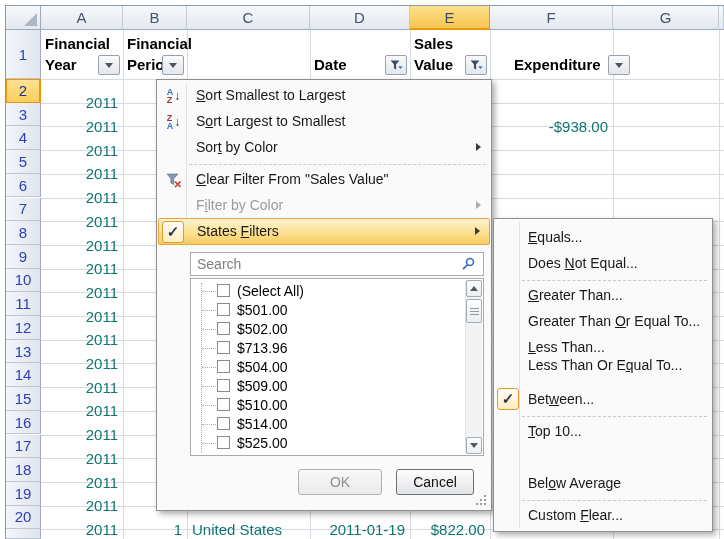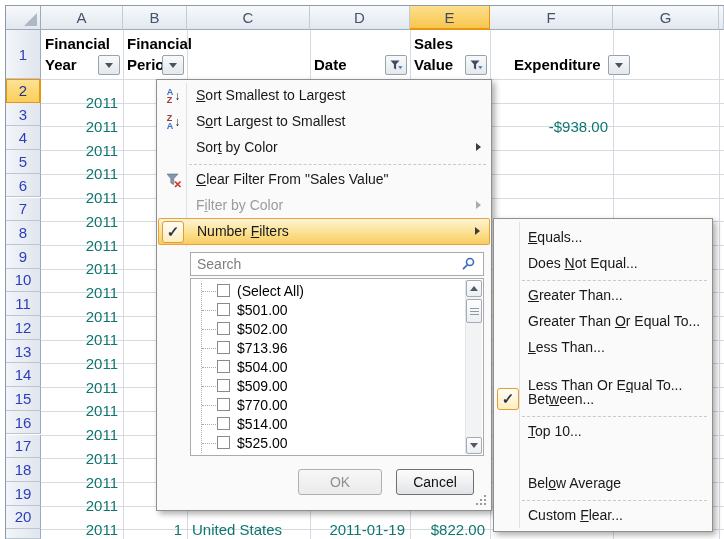--- a/index.html
+++ b/index.html
@@ -284,21 +284,21 @@
           </svg>
       </span>
       <span class="lbl"><span></span><u>C</u><span>lear Filter From "Sales Value"</span></span>
     </div>
     <div class="mi dis" style="top:113px;">
       <span class="lbl"><span>F</span><u>i</u><span>lter by Color</span></span>
       <span class="arrow"></span>
     </div>
     <div class="mi hl" style="top:138px;">
       <span class="micheck">✓</span>
-      <span class="lbl"><span>Number </span><u>F</u><span>ilters</span></span>
+      <span class="lbl"><span>States </span><u>F</u><span>ilters</span></span>
       <span class="arrow"></span>
     </div>
 
     <input class="srch" placeholder="Search" style="">
     <span class="srch-ico">
       <svg width="14" height="14" viewBox="0 0 14 14">
           <circle cx="9" cy="5" r="3.5" fill="none" stroke="#3a6cc0" stroke-width="1.6"></circle>
           <path d="M6.3 7.8L2 12.2" stroke="#3a6cc0" stroke-width="1.7"></path>
         </svg>
     </span>
@@ -332,21 +332,21 @@
             <span class="vlbl">$504.00</span>
           </div>
           <div class="vli" style="top: 98px;">
             <span class="stub"></span>
             <span class="cb"></span>
             <span class="vlbl">$509.00</span>
           </div>
           <div class="vli" style="top: 117px;">
             <span class="stub"></span>
             <span class="cb"></span>
-            <span class="vlbl">$770.00</span>
+            <span class="vlbl">$510.00</span>
           </div>
           <div class="vli" style="top: 136px;">
             <span class="stub"></span>
             <span class="cb"></span>
             <span class="vlbl">$514.00</span>
           </div>
           <div class="vli" style="top: 155px;">
             <span class="stub"></span>
             <span class="cb"></span>
             <span class="vlbl">$525.00</span>
@@ -391,21 +391,21 @@
     <div class="msep" style="top:61px;"></div>
     <div class="mi" style="top:64px;">
       <span class="lbl"><span></span><u>G</u><span>reater Than...</span></span>
     </div>
     <div class="mi" style="top:90px;">
       <span class="lbl"><span>Greater Than </span><u>O</u><span>r Equal To...</span></span>
     </div>
     <div class="mi" style="top:116px;">
       <span class="lbl"><span></span><u>L</u><span>ess Than...</span></span>
     </div>
-    <div class="mi" style="top:154px;">
+    <div class="mi" style="top:134px;">
       <span class="lbl"><span>Less Than Or E</span><u>q</u><span>ual To...</span></span>
     </div>
     <div class="mi" style="top:168px;">
       <span class="micheck">✓</span>
       <span class="lbl"><span>Bet</span><u>w</u><span>een...</span></span>
     </div>
     <div class="msep" style="top:197px;"></div>
     <div class="mi" style="top:200px;">
       <span class="lbl"><span></span><u>T</u><span>op 10...</span></span>
     </div>

